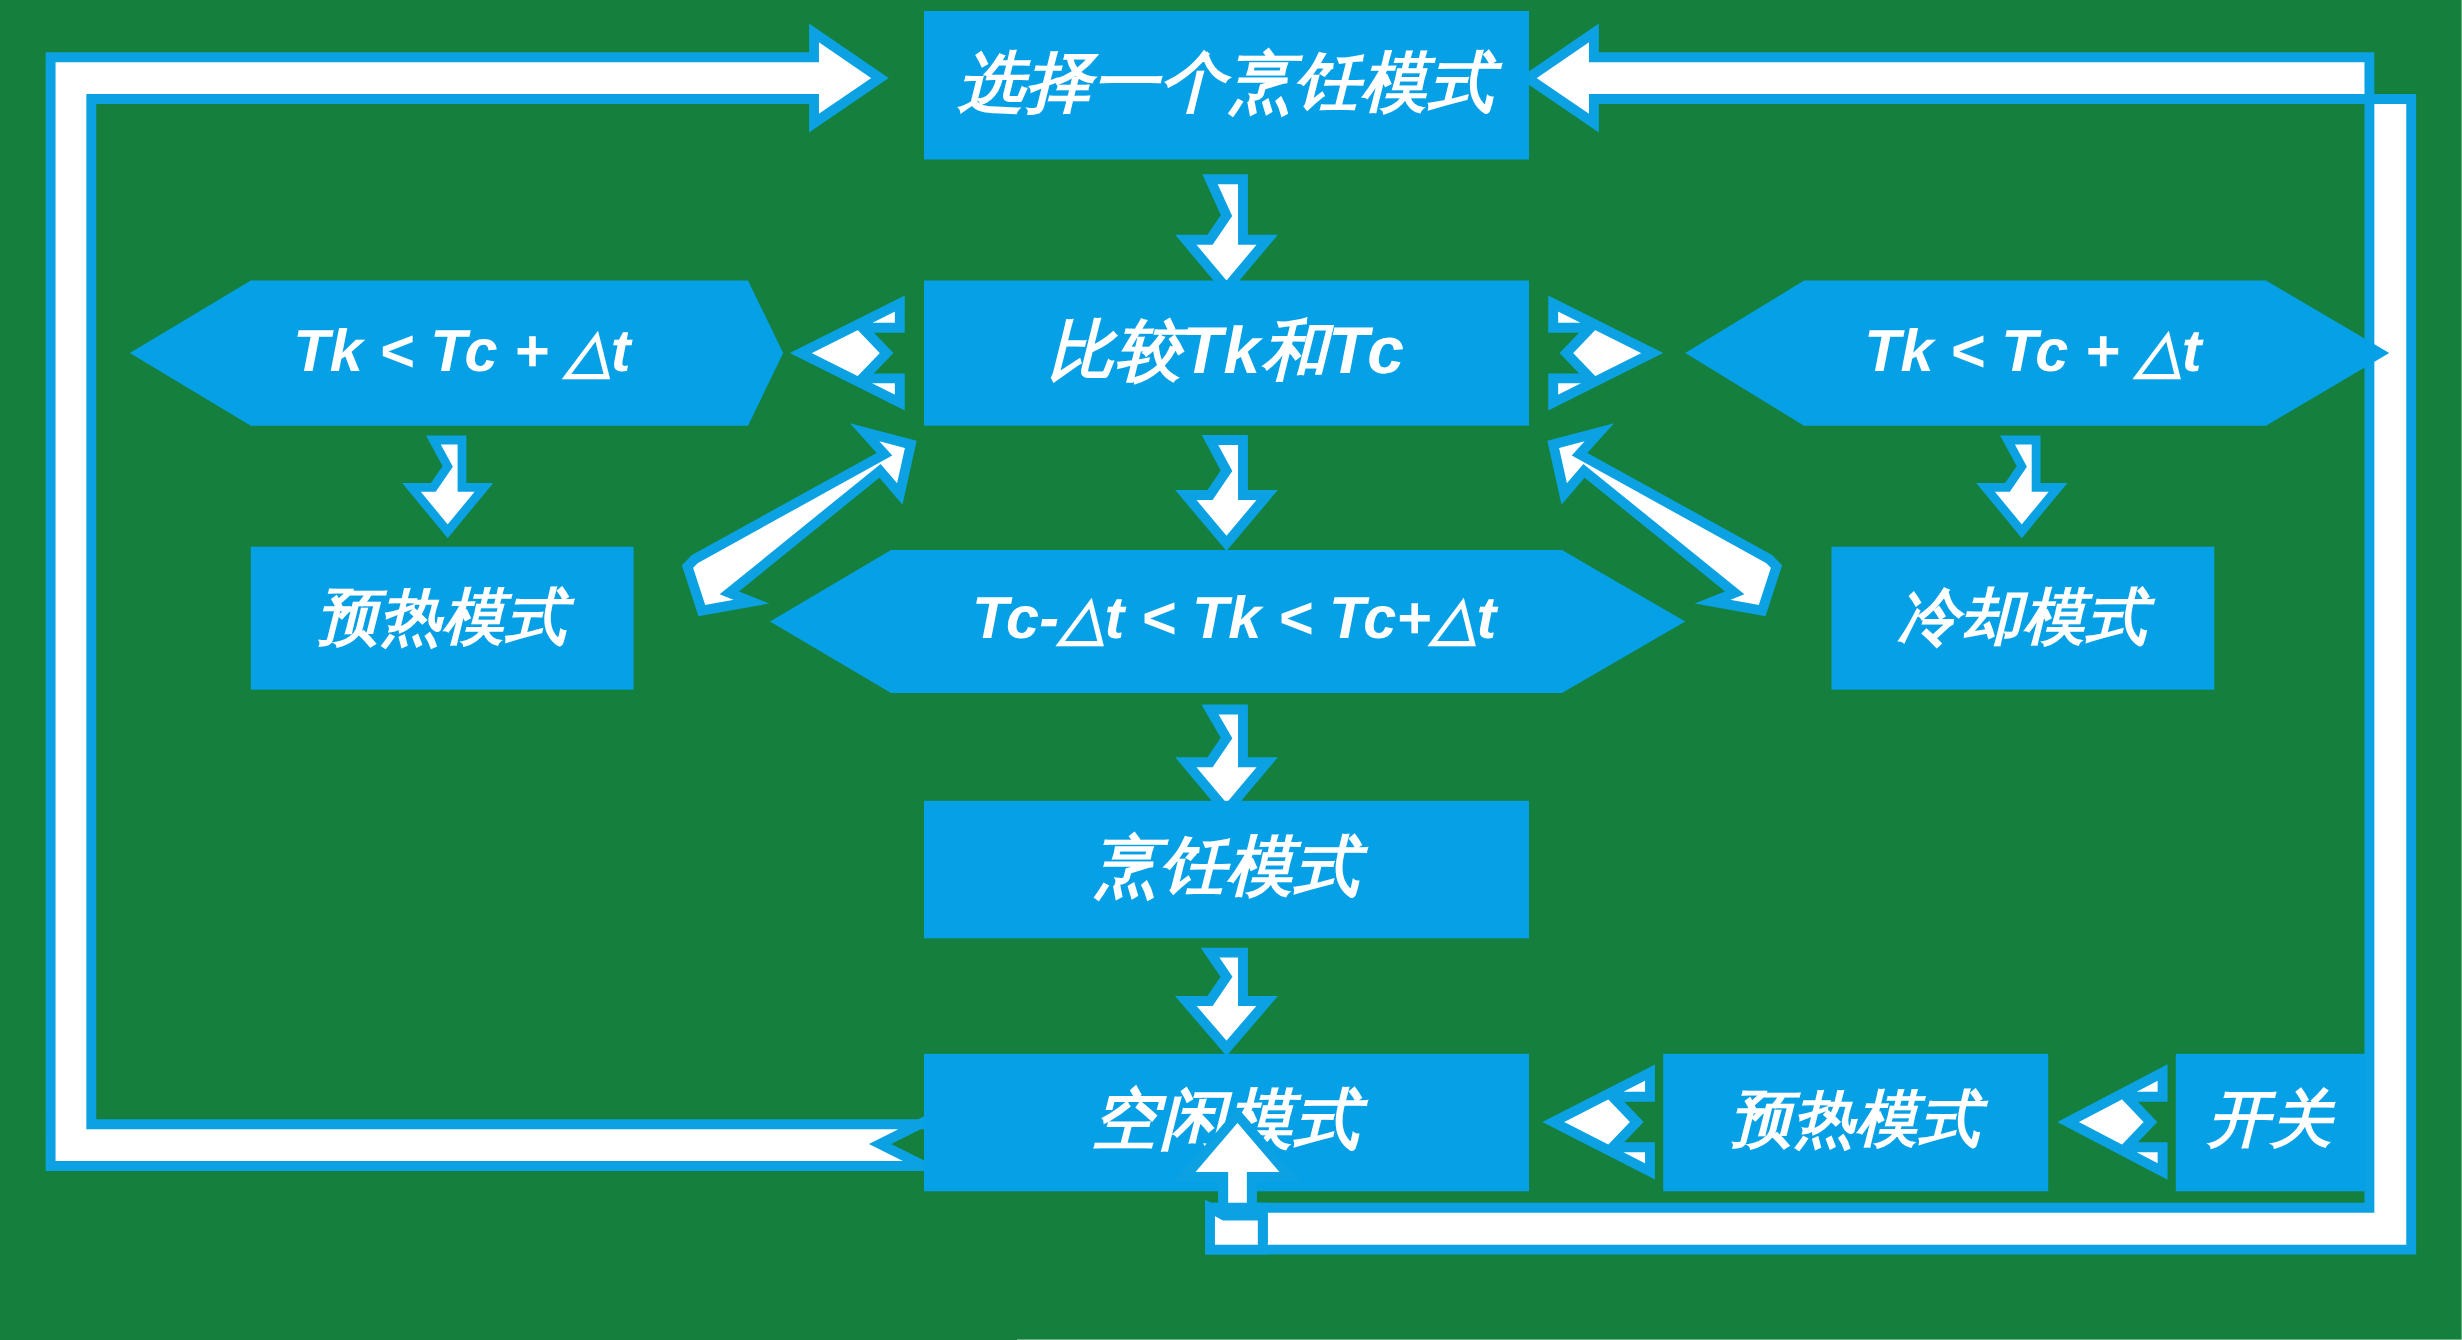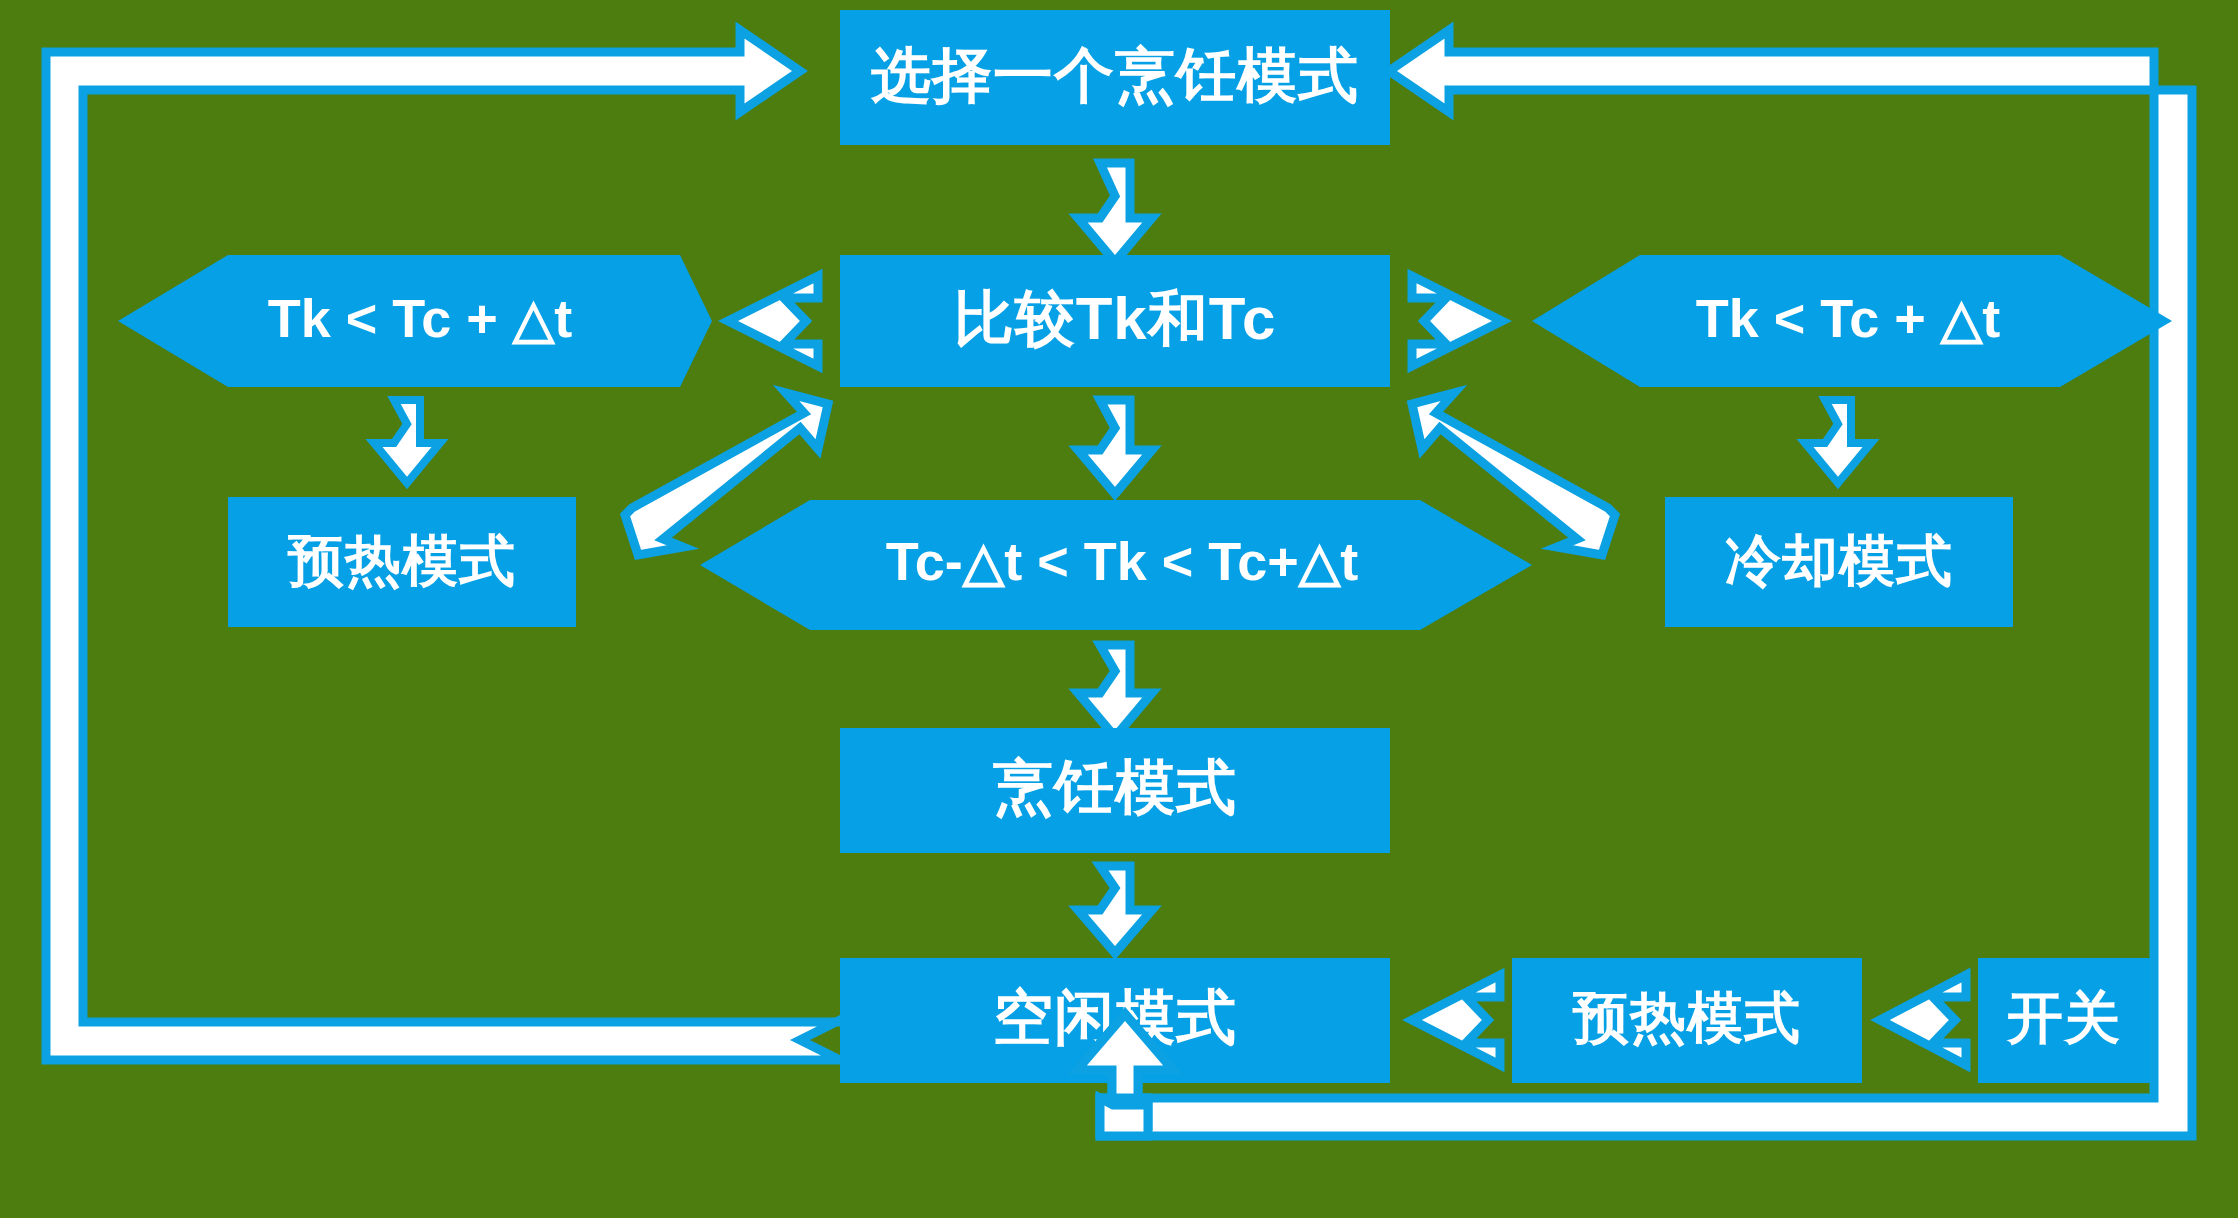--- a/index.html
+++ b/index.html
@@ -10,21 +10,22 @@
   body {
     width: 2238px;
     height: 1218px;
     font-family: "Liberation Sans", sans-serif;
     overflow: hidden;
   }
   #chart-root {
     position: relative;
     width: 2238px;
     height: 1218px;
-    background: #4d7c0f;
+    background: #15803d;
+    font-style: italic;
   }
   svg#flow {
     position: absolute;
     left: 0;
     top: 0;
     width: 2238px;
     height: 1218px;
     display: block;
   }
   .node-label {

